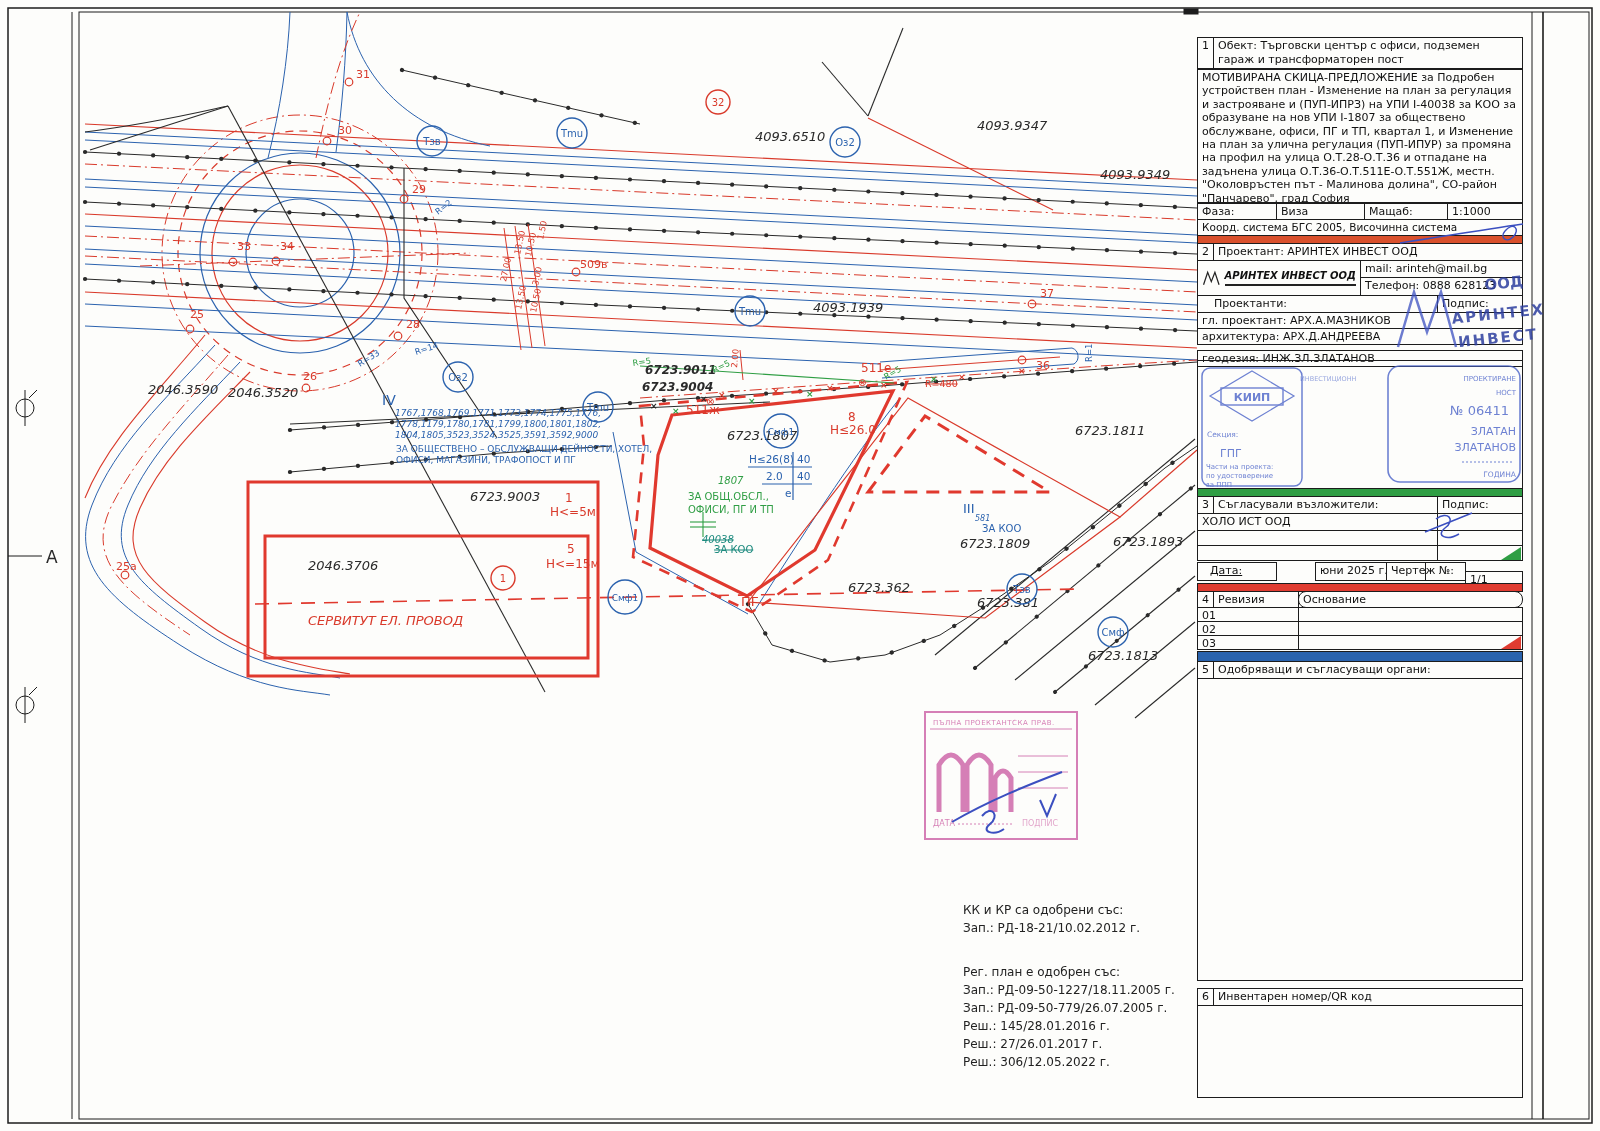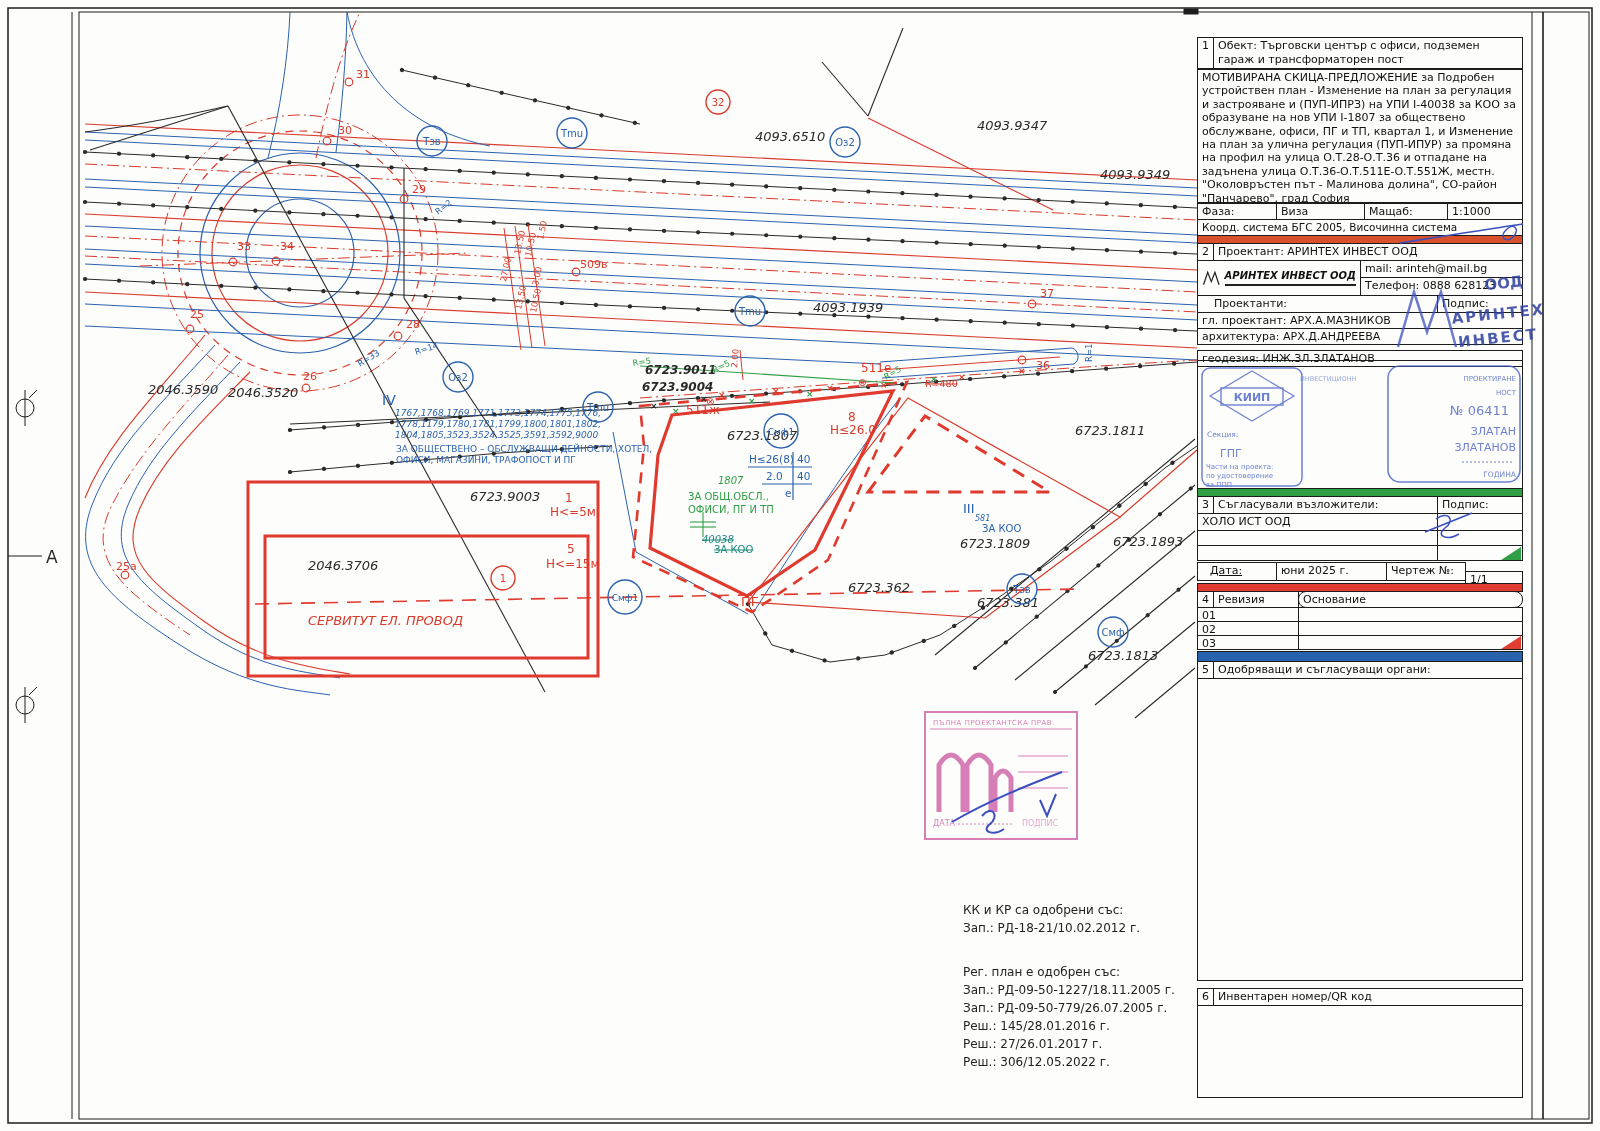--- a/index.html
+++ b/index.html
@@ -370,21 +370,21 @@
   <div class="tb-cell" style="left:1213px;top:496px;width:225px;height:18px;">Съгласували възложители:</div>
   <div class="tb-cell" style="left:1437px;top:496px;width:86px;height:18px;">Подпис:</div>
   <div class="tb-cell" style="left:1197px;top:513px;width:241px;height:18px;">ХОЛО ИСТ ООД</div>
   <div class="tb-cell" style="left:1437px;top:513px;width:86px;height:18px;"></div>
   <div class="tb-cell" style="left:1197px;top:530px;width:241px;height:16px;"></div>
   <div class="tb-cell" style="left:1437px;top:530px;width:86px;height:16px;"></div>
   <div class="tb-cell" style="left:1197px;top:545px;width:241px;height:16px;"></div>
   <div class="tb-cell" style="left:1437px;top:545px;width:86px;height:16px;"></div>
   <div class="tri" style="left:1501px;top:547px;border-left:20px solid transparent;border-bottom:13px solid #2f9e44;"></div>
   <div class="tb-cell" style="left:1197px;top:562px;width:80px;height:19px;padding-left:12px;text-decoration:underline;">Дата:</div>
-  <div class="tb-cell" style="left:1276px;top:562px;width:111px;height:19px;">юни 2025 г.</div>
+  <div class="tb-cell" style="left:1315px;top:562px;width:111px;height:19px;">юни 2025 г.</div>
   <div class="tb-cell" style="left:1386px;top:562px;width:80px;height:19px;">Чертеж №:</div>
   <div class="tb-cell" style="left:1465px;top:562px;width:58px;height:19px;margin-top:9px;">1/1</div>
   <div class="bar" style="left:1197px;top:583px;width:326px;height:9px;background:#e03c31;"></div>
   <div class="tb-cell num" style="left:1197px;top:591px;width:17px;height:17px;">4</div>
   <div class="tb-cell" style="left:1213px;top:591px;width:86px;height:17px;">Ревизия</div>
   <div class="tb-cell" style="left:1298px;top:591px;width:225px;height:17px;border-radius:8px;">Основание</div>
   <div class="tb-cell" style="left:1197px;top:607px;width:102px;height:15px;">01</div>
   <div class="tb-cell" style="left:1298px;top:607px;width:225px;height:15px;"></div>
   <div class="tb-cell" style="left:1197px;top:621px;width:102px;height:15px;">02</div>
   <div class="tb-cell" style="left:1298px;top:621px;width:225px;height:15px;"></div>

